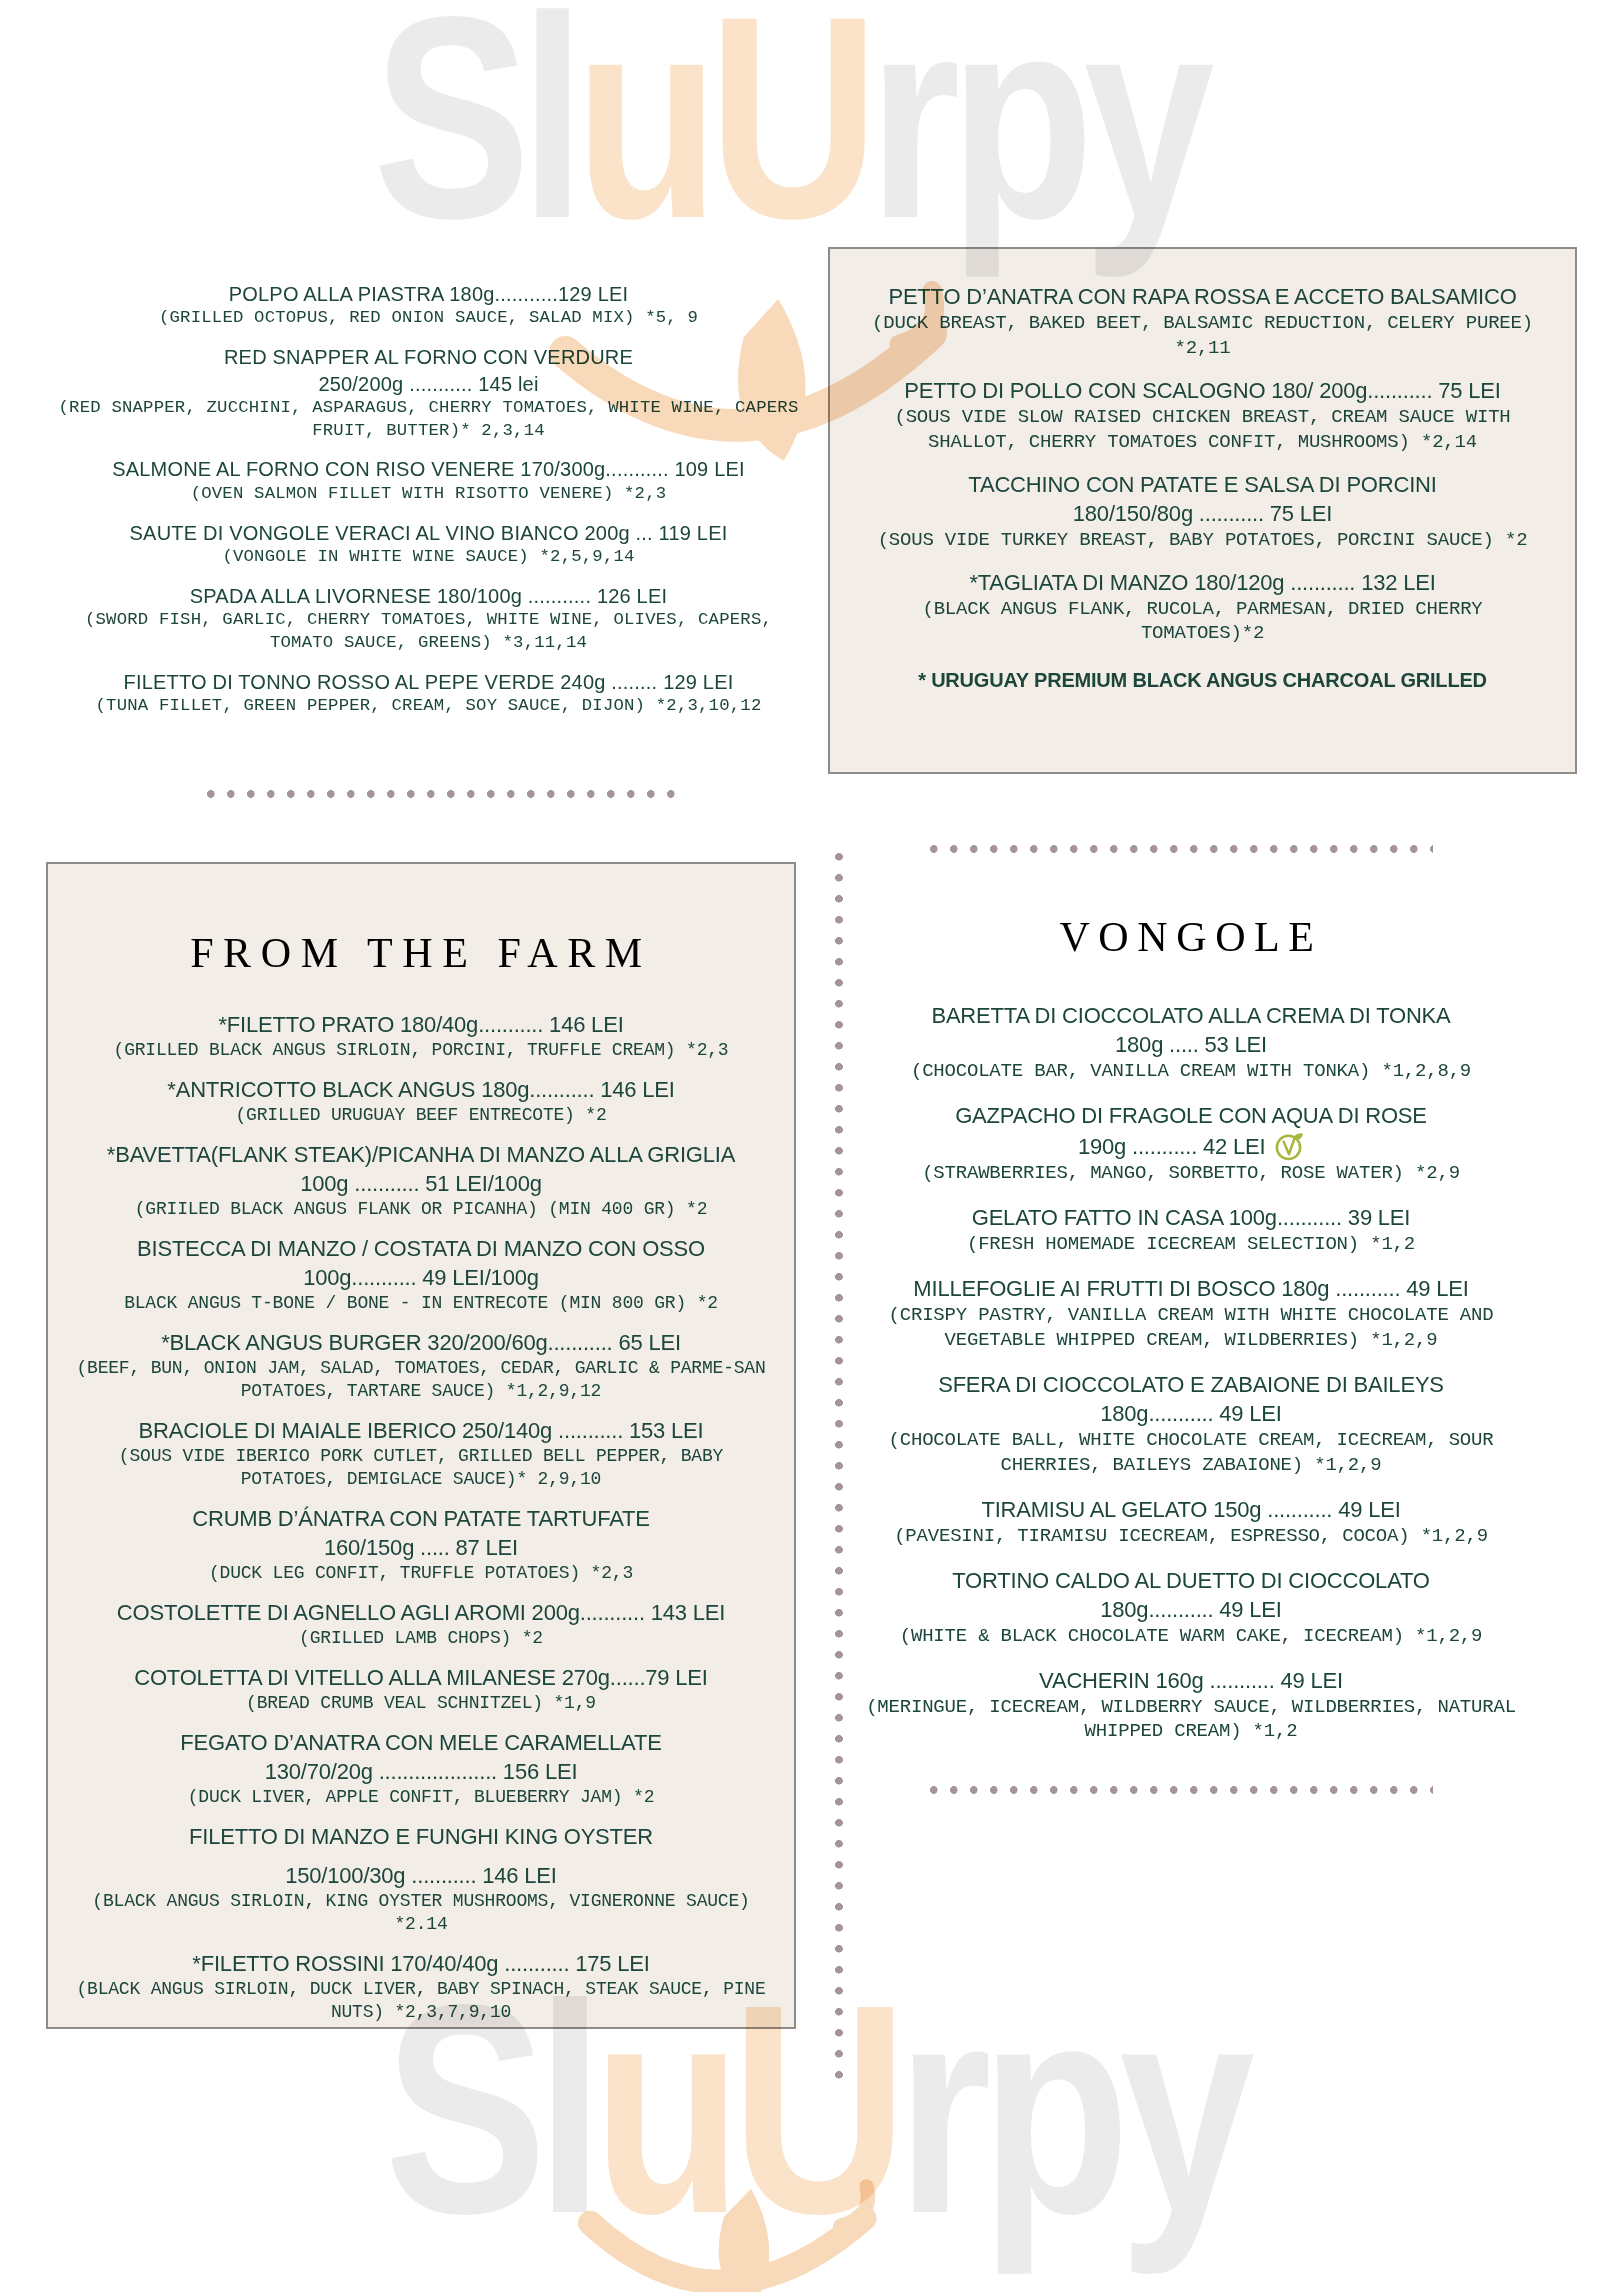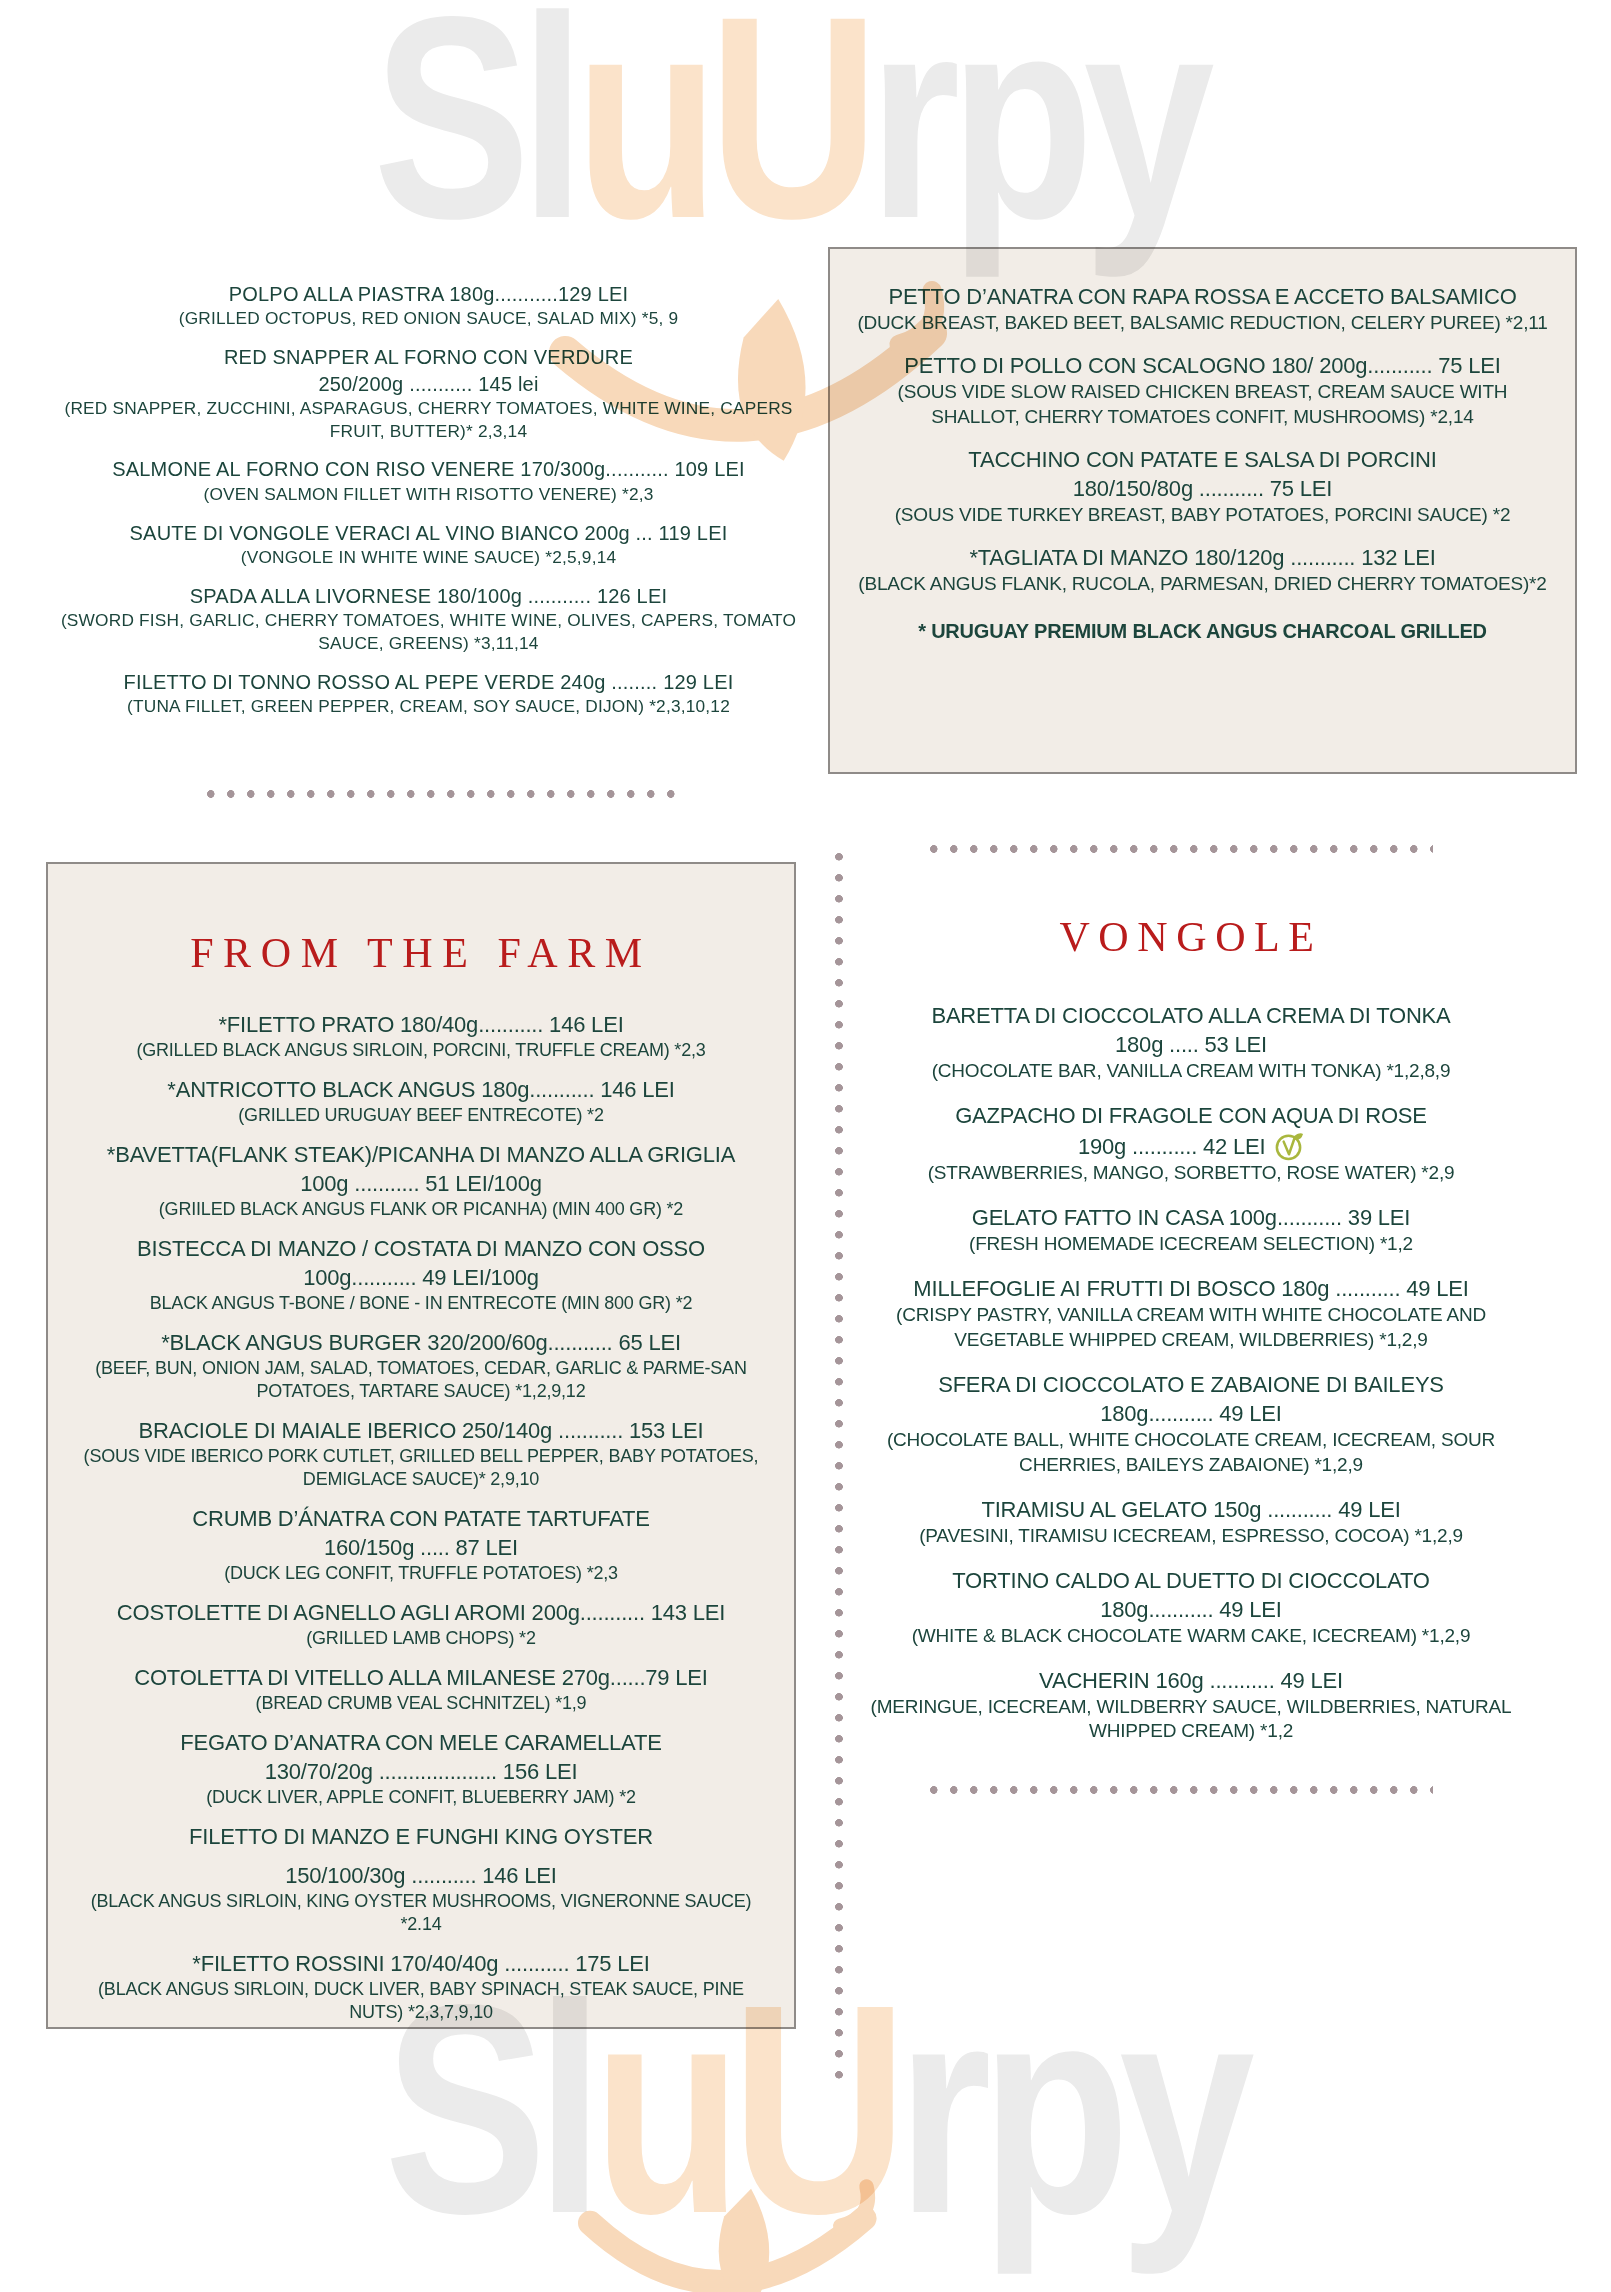--- a/index.html
+++ b/index.html
@@ -25,22 +25,22 @@
            background-size:20px 7.7px;background-repeat:repeat-x;}
   .hr-left{position:absolute;left:207px;top:790px;width:473px;z-index:2;}
   .v-dots{position:absolute;left:835px;top:853px;width:7.7px;height:1232px;z-index:2;
           background-image:radial-gradient(circle at 3.8px 3.8px,#a59599 3.5px,transparent 4px);
           background-size:7.7px 21px;background-repeat:repeat-y;}
 
   
   .menu-item{text-align:center;}
   .title-line{font-weight:400;line-height:1.32;}
   .title-spacer{height:9.6px;}
-  .item-desc{font-weight:400;line-height:1.30;}
-  .serif-header{font-family:"Liberation Serif",serif;font-weight:400;color:#b91c1c;
+  .item-desc{font-weight:400;line-height:1.30;font-family:Liberation Mono, monospace;}
+  .serif-header{font-family:"Liberation Serif",serif;font-weight:400;color:#000000;
                 text-align:center;margin:0;}
 
   
   .seafood{position:absolute;left:48px;top:281px;width:761px;z-index:4;}
   .seafood .menu-item{margin-bottom:14.4px;}
   .seafood .title-line{font-size:20px;letter-spacing:0.2px;}
   .seafood .item-desc{font-size:17.3px;letter-spacing:0.2px;}
 
   
   .box{position:absolute;background:#f2ede7;border:2.9px solid #8f8b88;box-sizing:border-box;z-index:1;}

